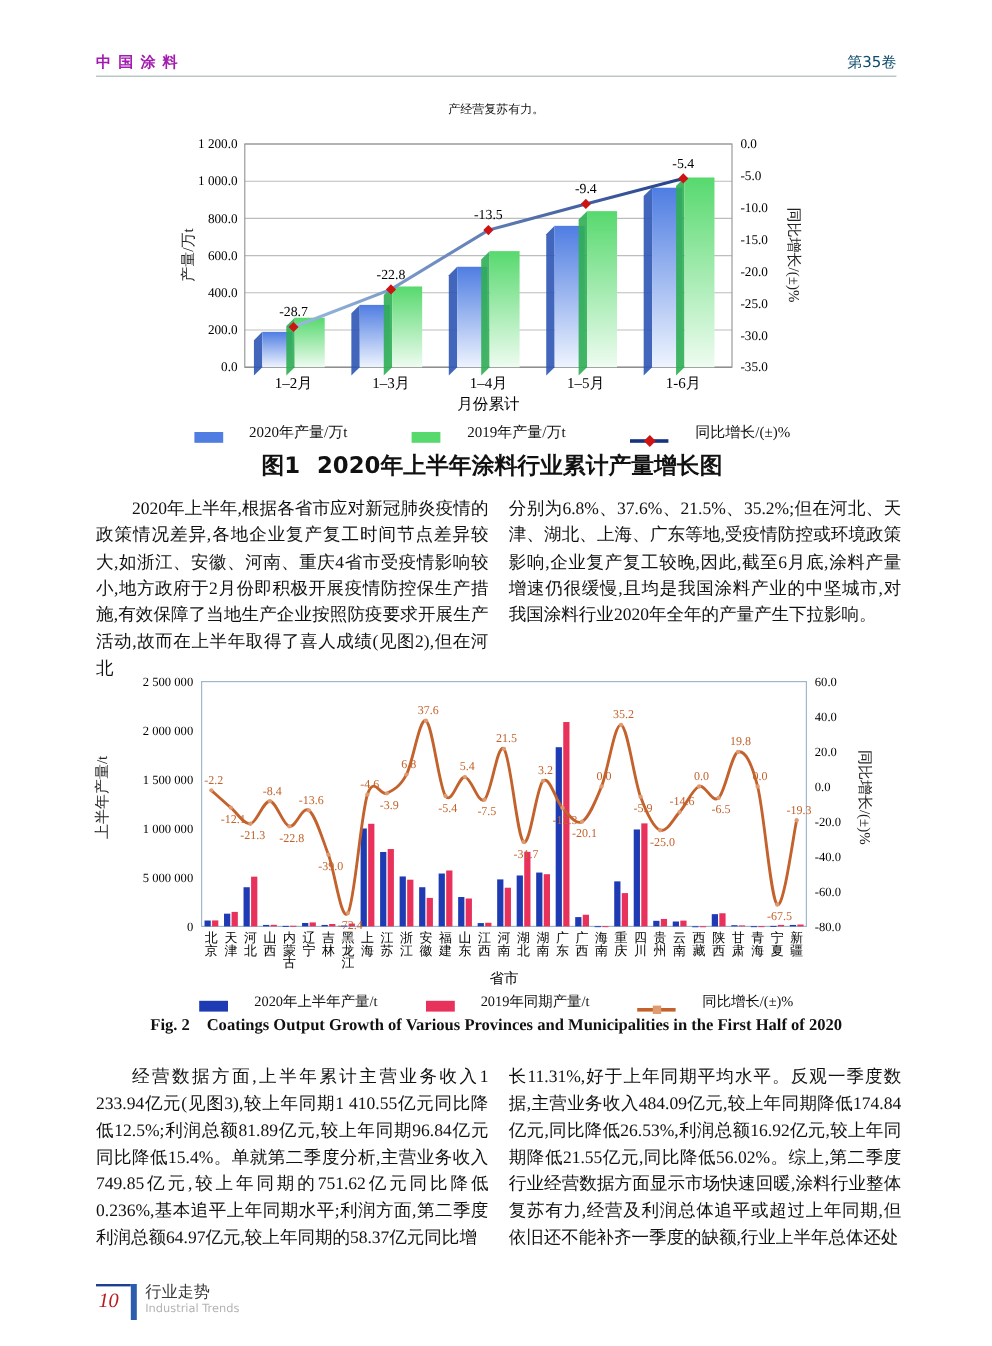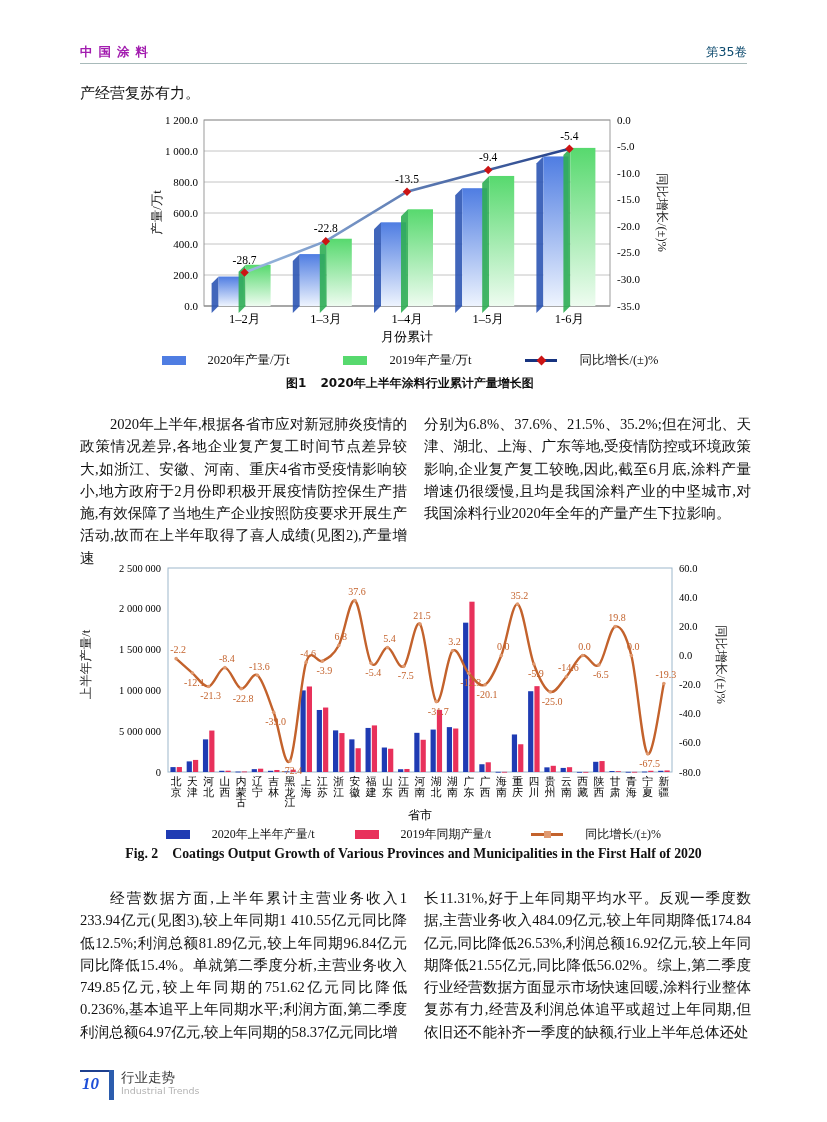--- a/index.html
+++ b/index.html
@@ -4,45 +4,45 @@
 <style>
   html,body{margin:0;padding:0;background:#e8e8e8;}
   .page{position:relative;width:827px;height:1122px;background:#ffffff;margin:0 auto;overflow:hidden;
         font-family:"Liberation Serif","DejaVu Serif",serif;color:#111;}
   
   .hdr{position:absolute;top:44px;left:80px;right:80px;height:19px;border-bottom:1.5px solid #a8baba;
        font-family:"DejaVu Sans","Liberation Sans",sans-serif;font-size:12.5px;}
   .jname{float:left;color:#a21caf;letter-spacing:6px;font-weight:bold;}
   .vol{float:right;color:#0c4a6e;}
   
-  .intro{position:absolute;top:84px;left:80px;right:80px;font-size:15px;}
+  .intro{position:absolute;top:84px;left:80px;right:80px;font-size:10px;text-align:center;}
   
   .fig{position:absolute;}
   .fig svg{display:block;font-family:"Liberation Serif","DejaVu Serif",serif;}
   .ytitle{position:absolute;font-size:12.5px;color:#222;text-align:center;width:96px;}
   .rot-l{transform:rotate(-90deg);}
   .rot-r{transform:rotate(90deg);}
   .legend{display:flex;justify-content:center;align-items:center;gap:54px;font-size:12.5px;margin-top:2px;}
-  .legend .item{display:flex;align-items:center;gap:22px;}
+  .legend .item{display:flex;align-items:flex-end;gap:22px;}
   .sw{display:inline-block;width:24px;height:9px;}
   .lineleg{display:inline-block;position:relative;width:32px;height:3px;}
   .lineleg i{position:absolute;left:13px;top:-2.5px;width:7px;height:7px;display:block;}
   .dia{transform:rotate(45deg);}
   .cap-zh{text-align:center;font-family:"DejaVu Sans","Liberation Sans",sans-serif;font-weight:bold;
-          font-size:12px;margin-top:6px;}
+          font-size:19px;margin-top:6px;}
   .cap-en{text-align:center;font-family:"Liberation Serif","DejaVu Serif",serif;font-weight:bold;
           font-size:13.8px;margin-top:3px;}
   .cap-zh .lbl,.cap-en .lbl{margin-right:14px;}
   
   .col{position:absolute;width:327px;font-size:14.6px;line-height:22.3px;text-align:justify;}
   .col.left{left:80px;} .col.right{left:424px;}
   .indent{text-indent:2.05em;}
   
   .footer{position:absolute;top:1070px;left:80px;display:flex;align-items:flex-start;}
-  .pnum{border-top:2px solid #1d3f8f;color:#1d4ed8;font-style:italic;font-weight:bold;
+  .pnum{border-top:2px solid #1d3f8f;color:#b91c1c;font-style:italic;font-weight:normal;
         font-size:17px;padding:2px 10px 0 2px;line-height:20px;text-align:center;}
   .fbar{width:5px;height:30px;background:#2b5cad;margin:0 7px 0 0;}
   .fsec{font-family:"DejaVu Sans","Liberation Sans",sans-serif;}
   .fsec .zh{font-weight:normal;font-size:13.5px;color:#3a3a3a;line-height:15px;}
   .fsec .en{font-size:9.5px;color:#b4b4b4;line-height:12px;}
 </style>
 </head>
 <body>
 
 <div class="page">
@@ -147,21 +147,21 @@
             <i class="dia" style="background: rgb(204, 20, 20);"></i>
           </span>
         <span>同比增长/(±)%</span>
       </span>
     </div>
     <div class="cap-zh">
       <span class="lbl">图1</span><span>2020年上半年涂料行业累计产量增长图</span>
     </div>
   </div>
 
-  <div class="col left indent" style="top:413px;">2020年上半年,根据各省市应对新冠肺炎疫情的政策情况差异,各地企业复产复工时间节点差异较大,如浙江、安徽、河南、重庆4省市受疫情影响较小,地方政府于2月份即积极开展疫情防控保生产措施,有效保障了当地生产企业按照防疫要求开展生产活动,故而在上半年取得了喜人成绩(见图2),产量增速</div>
+  <div class="col left indent" style="top:413px;">2020年上半年,根据各省市应对新冠肺炎疫情的政策情况差异,各地企业复产复工时间节点差异较大,如浙江、安徽、河南、重庆4省市受疫情影响较小,地方政府于2月份即积极开展疫情防控保生产措施,有效保障了当地生产企业按照防疫要求开展生产活动,故而在上半年取得了喜人成绩(见图2),但在河北</div>
   <div class="col right" style="top:413px;">分别为6.8%、37.6%、21.5%、35.2%;但在河北、天津、湖北、上海、广东等地,受疫情防控或环境政策影响,企业复产复工较晚,因此,截至6月底,涂料产量增速仍很缓慢,且均是我国涂料产业的中坚城市,对我国涂料行业2020年全年的产量产生下拉影响。</div>
 
   <div class="fig" style="left:72px;top:556px;width:683px;">
     <svg id="fig2-svg" width="683" height="268" viewBox="0 0 683 268">
         <text x="89" y="15.5" text-anchor="end" font-size="10.5">2 500 000</text>
         <text x="89" y="56.29999999999998" text-anchor="end" font-size="10.5">2 000 000</text>
         <text x="89" y="97.10000000000001" text-anchor="end" font-size="10.5">1 500 000</text>
         <text x="89" y="137.89999999999998" text-anchor="end" font-size="10.5">1 000 000</text>
         <text x="89" y="178.7" text-anchor="end" font-size="10.5">5 000 000</text>
         <text x="89" y="219.5" text-anchor="end" font-size="10.5">0</text>

